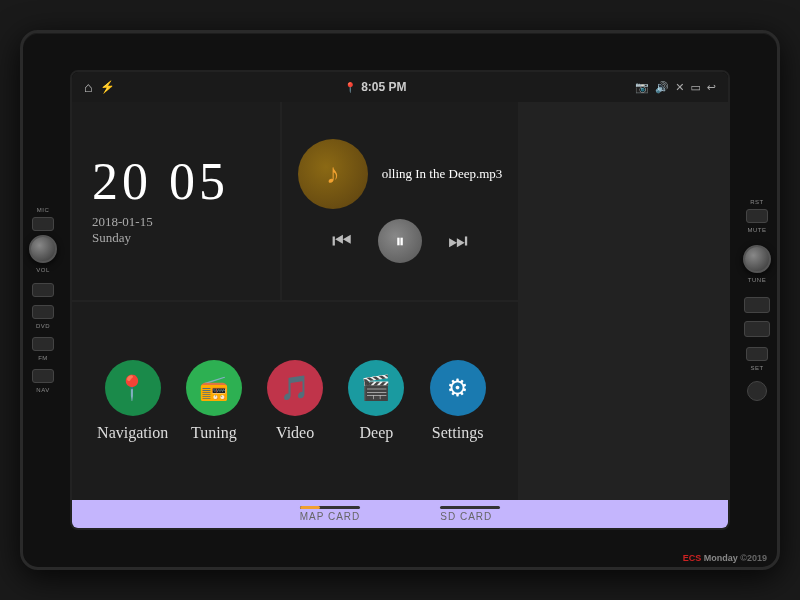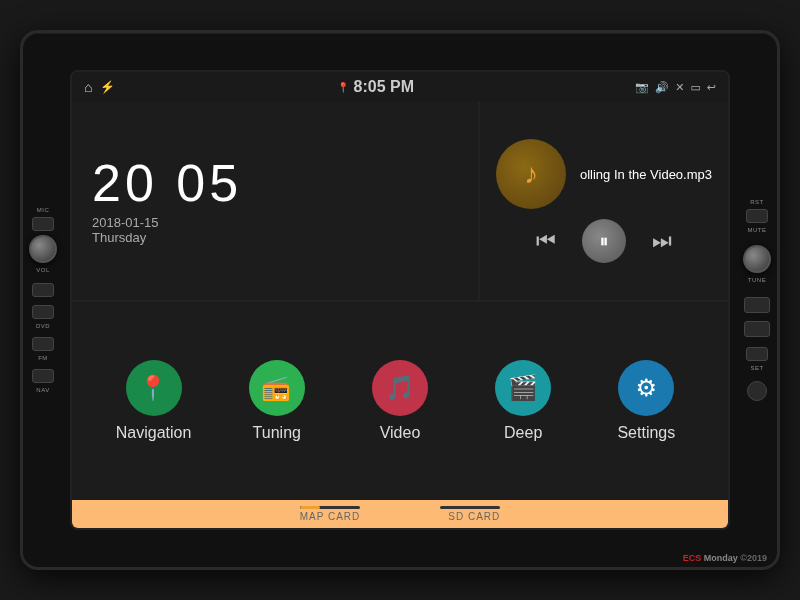--- a/index.html
+++ b/index.html
@@ -117,43 +117,44 @@
       gap: 4px;
     }
 
     .status-location {
       color: #aaa;
       font-size: 10px;
     }
 
     .status-time {
       color: #ccc;
-      font-size: 16px;
+      font-size: 12px;
       font-weight: bold;
     }
 
     .status-icons {
       display: flex;
       align-items: center;
       gap: 6px;
     }
 
     .status-icon {
       color: #aaa;
       font-size: 11px;
     }
 
     
     .main-content {
       display: grid;
-      grid-template-columns: 1fr;
+      grid-template-columns: 1fr 1fr 1fr;
       grid-template-rows: 1fr 1fr;
       gap: 2px;
       height: calc(100% - 30px - 28px);
       background: #222;
+      font-family: Liberation Serif, serif;
     }
 
     
     .clock-panel {
       background: #1c1c1c;
       display: flex;
       flex-direction: column;
       justify-content: center;
       padding: 16px 20px;
       grid-column: 1;
@@ -295,21 +296,21 @@
 
     .app-label {
       color: #ddd;
       font-size: 16px;
       text-align: center;
     }
 
     
     .bottom-bar {
       height: 28px;
-      background: #fdba74;
+      background: #c4b5fd;
       display: flex;
       align-items: center;
       justify-content: center;
       gap: 80px;
     }
 
     .bottom-label {
       color: #666;
       font-size: 10px;
       letter-spacing: 1px;
@@ -390,30 +391,30 @@
         <span class="status-icon">▭</span>
         <span class="status-icon">↩</span>
       </div>
     </div>
 
     <div class="main-content">
 
       <div class="clock-panel">
         <div class="clock-time">20 05</div>
         <div class="clock-date">2018-01-15</div>
-        <div class="clock-day">Thursday</div>
+        <div class="clock-day">Sunday</div>
       </div>
 
       <div class="music-panel">
         <div class="music-top">
           <div class="music-album-art">
             <span class="music-note-icon">♪</span>
           </div>
           <div class="music-info">
-            <div class="music-title">olling In the Video.mp3</div>
+            <div class="music-title">olling In the Deep.mp3</div>
           </div>
         </div>
         <div class="music-controls">
           <div class="ctrl-btn">⏮</div>
           <div class="ctrl-btn ctrl-btn-play">⏸</div>
           <div class="ctrl-btn">⏭</div>
         </div>
       </div>
 
       <div class="apps-panel">
@@ -456,21 +457,21 @@
       </div>
     </div>
 
     <div class="bottom-bar">
       <div style="display:flex;flex-direction:column;align-items:center;gap:2px;">
         <div class="bottom-indicator">
           <div class="bottom-indicator-fill"></div>
         </div>
         <span class="bottom-label">MAP CARD</span>
       </div>
-      <div style="display:flex;flex-direction:column;align-items:flex-end;gap:2px;">
+      <div style="display:flex;flex-direction:column;align-items:flex-start;gap:2px;">
         <div class="bottom-indicator">
           <div class="bottom-indicator-fill" style="width:0px;"></div>
         </div>
         <span class="bottom-label">SD CARD</span>
       </div>
     </div>
 
   </div>
 
   <div class="watermark">

